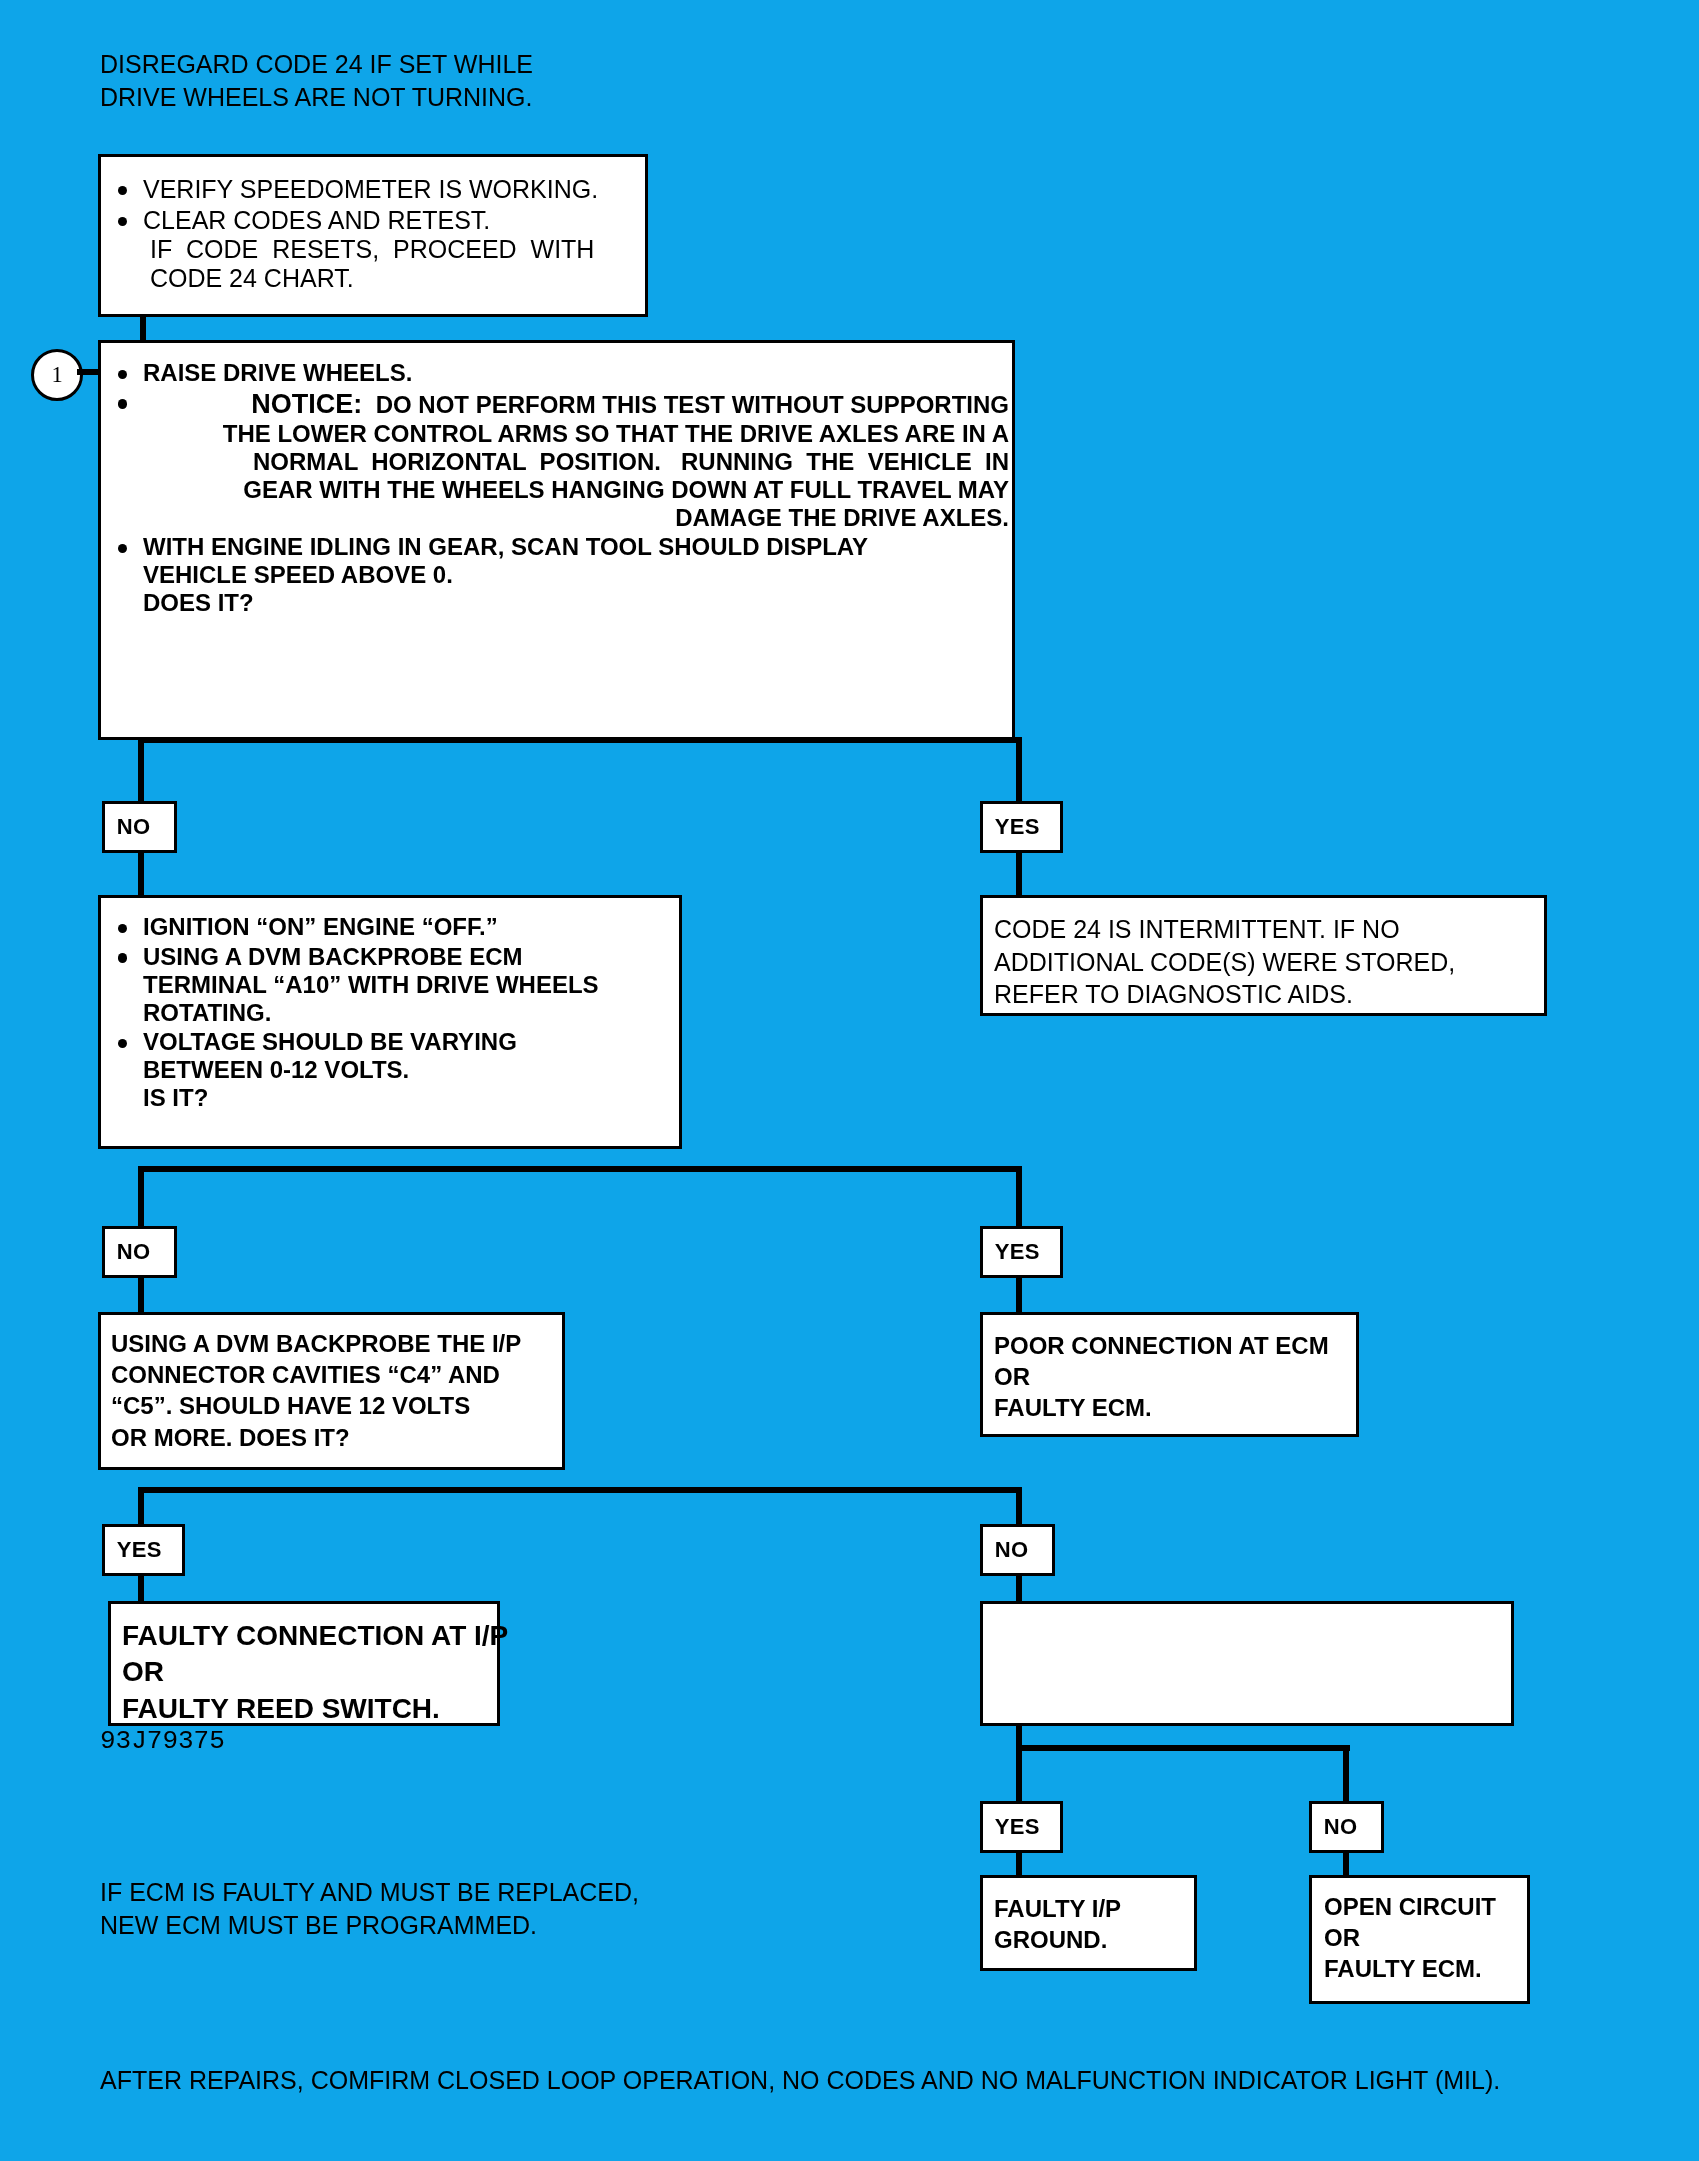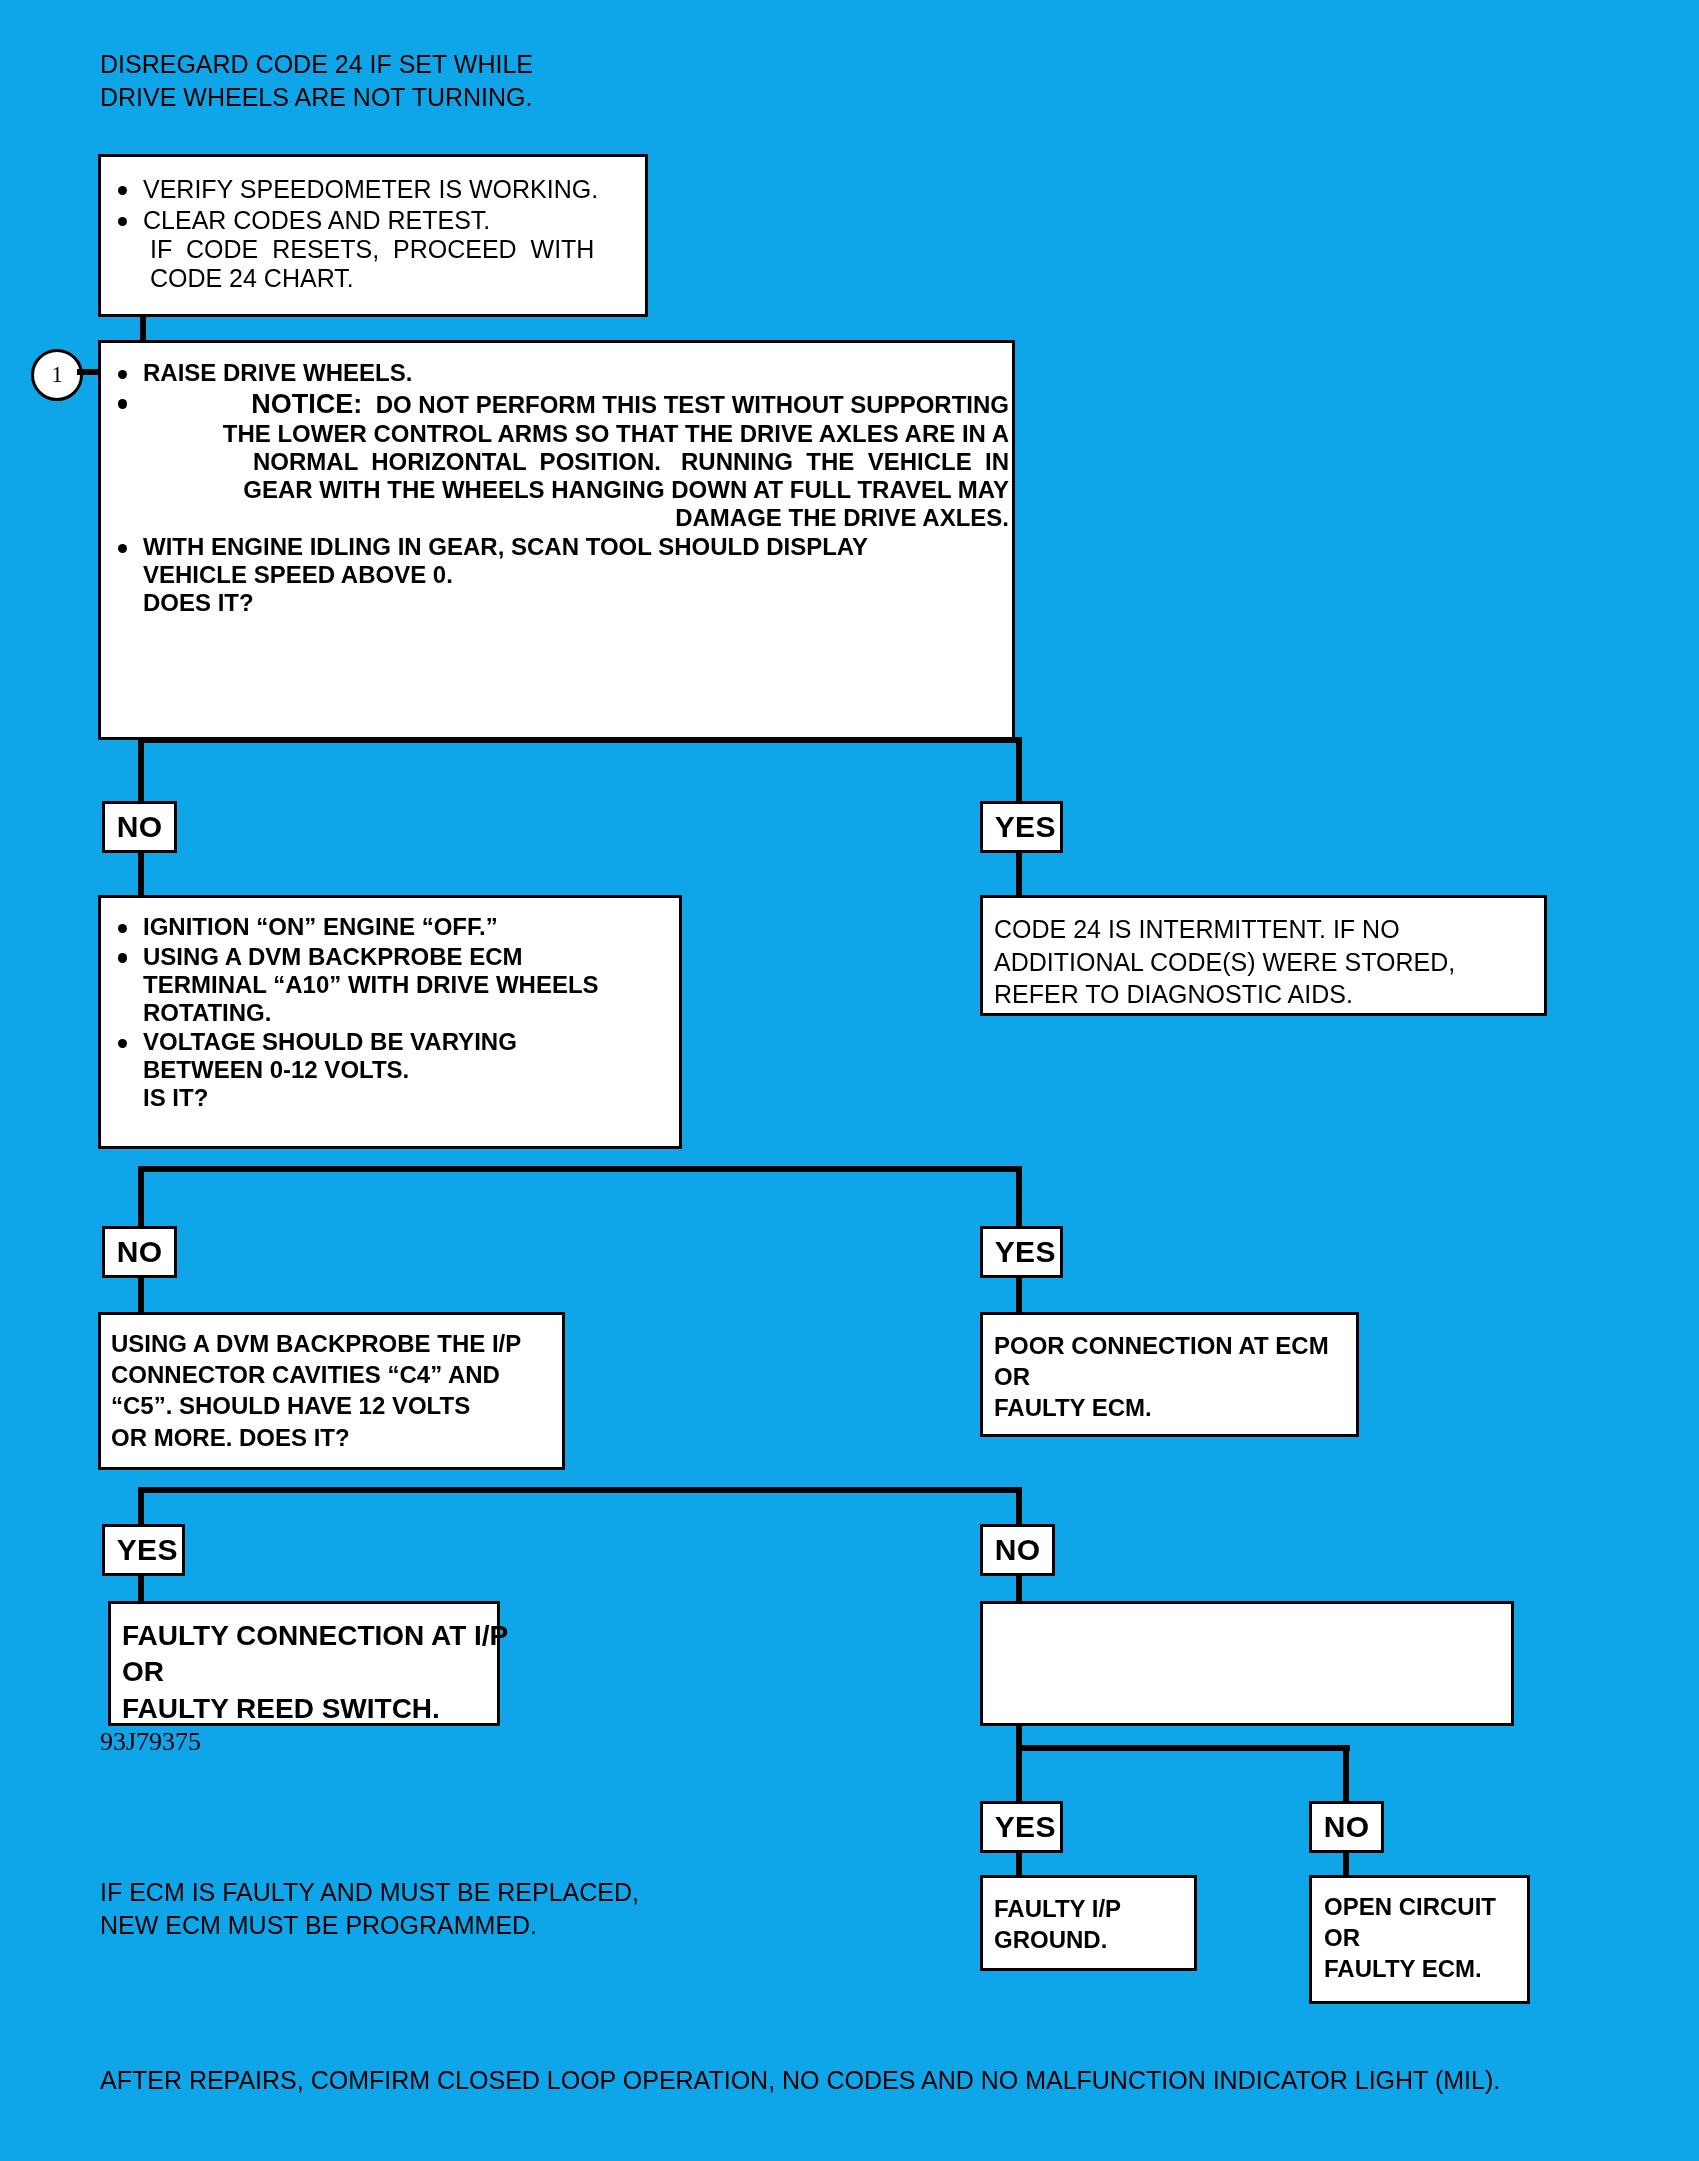--- a/index.html
+++ b/index.html
@@ -34,21 +34,21 @@
     border: 3.3px solid #000;
     background: #fff;
     box-sizing: border-box;
     display: flex;
     align-items: center;
     justify-content: flex-start;
   }
   .smallbox span {
     padding-left: 11.7px;
     font-weight: bold;
-    font-size: 30px;
+    font-size: 22px;
     letter-spacing: 0.4px;
   }
   .line {
     position: absolute;
     background: #000;
   }
   .hline { height: 5.8px; }
   .vline { width: 5.8px; }
   .circle {
     position: absolute;
@@ -79,21 +79,21 @@
     top: 0.45em;
     width: 9.2px;
     height: 9.2px;
     background: #000;
     border-radius: 50%;
   }
   .reg { font-family: "Liberation Sans", sans-serif; font-weight: normal; }
   .bold { font-weight: bold; }
   .f30 { font-size: 25px; }
   .f32 { font-size: 27px; }
-  .serif { font-family: Liberation Serif, serif; }
+  .serif { font-family: Liberation Mono, monospace; }
 </style>
 </head>
 <body>
 
 <div id="page">
 
   <div class="txt reg f30" style="left:100px; top:48px;">DISREGARD CODE 24 IF SET WHILE
 DRIVE WHEELS ARE NOT TURNING.</div>
 
   <div class="box" style="left:98px; top:154px; width:550px; height:163px;"></div>

